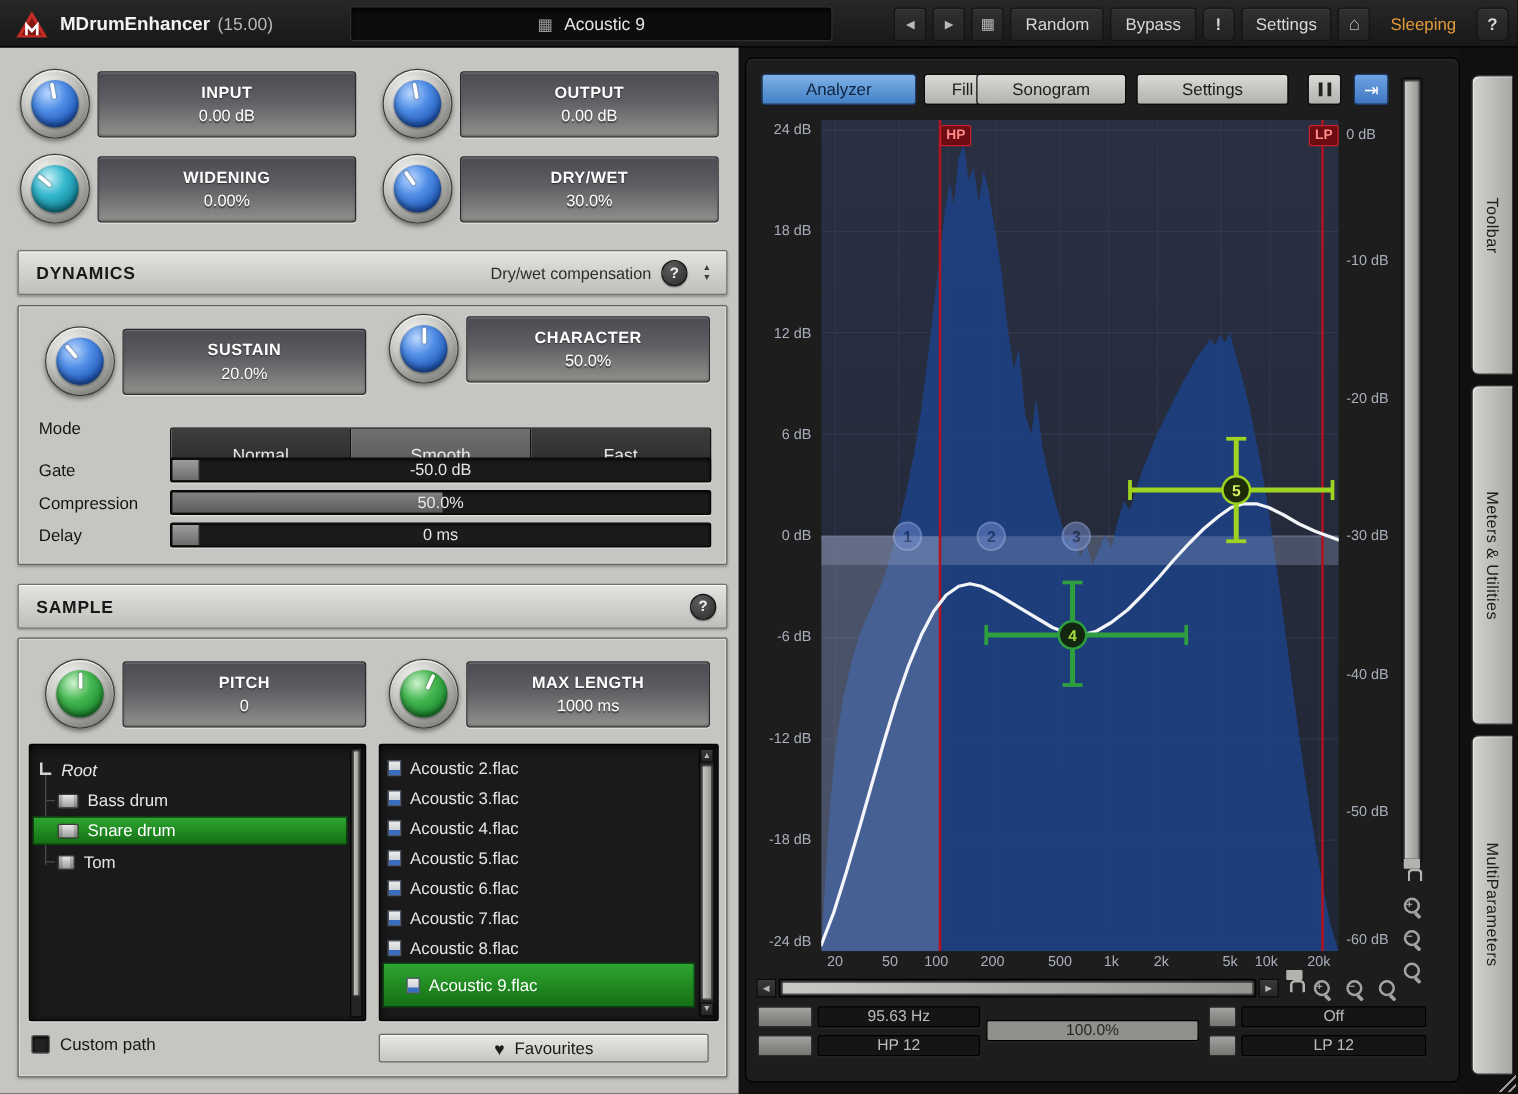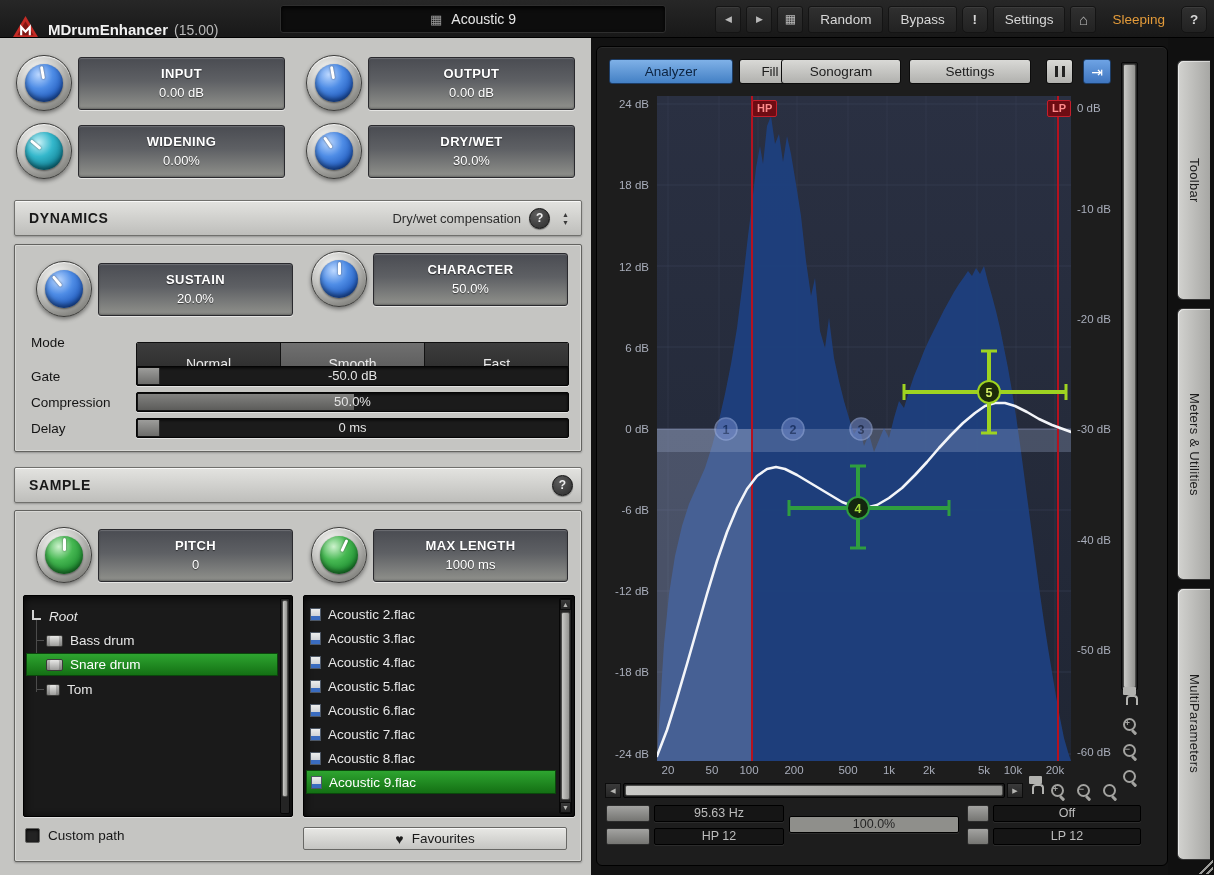--- a/index.html
+++ b/index.html
@@ -1,21 +1,21 @@
 <!DOCTYPE html>
 <html><head>
 <meta charset="utf-8">
 <style>
 *{box-sizing:border-box;margin:0;padding:0}
 html,body{width:1214px;height:875px}
 body{position:relative;background:#111;font-family:"Liberation Sans",sans-serif;overflow:hidden}
 
 
 #topbar{position:absolute;left:0;top:0;width:1214px;height:38px;background:linear-gradient(#272727,#181818);border-bottom:1px solid #000;z-index:5}
-.tb-left{position:absolute;left:0;top:0;height:38px;display:flex;align-items:flex-end;padding-left:12px}
+.tb-left{position:absolute;left:0;top:0;height:38px;display:flex;align-items:center;padding-left:12px}
 .logo{width:27px;height:23px;margin-right:9px}
 .tb-title{color:#f2f2f2;font-size:15px;font-weight:bold}
 .tb-version{color:#b9b9b9;font-size:14px;margin-left:6px}
 #preset-box{position:absolute;left:280px;top:5px;width:386px;height:28px;background:#0d0d0d;border:1px solid #2e2e2e;border-radius:3px;display:flex;align-items:center;justify-content:center;gap:9px;color:#e6e6e6;font-size:14px;box-shadow:inset 0 2px 4px #000}
 .grid-ico{color:#9a9a9a;font-size:13px}
 .tb-right{position:absolute;right:7px;top:5px;height:28px;display:flex;align-items:center;gap:5px}
 .tbtn{height:27px;padding:0 11px;background:linear-gradient(#303030,#222);border:1px solid #141414;border-radius:3px;color:#d8d8d8;font-size:13.5px;display:flex;align-items:center;justify-content:center;box-shadow:0 1px 0 rgba(255,255,255,.06) inset}
 .tbtn.sq{width:26px;padding:0;font-size:9px;color:#b9b9b9}
 .tbtn.round{width:26px;padding:0;border-radius:5px;font-weight:bold}
 .tbtn.ghost{background:none;border:none;box-shadow:none}
@@ -315,21 +315,21 @@
         <span>Acoustic 6.flac</span>
       </div>
     <div class="trow" style="left:6px;top:126px;height:24px">
         <span class="file-ico"></span>
         <span>Acoustic 7.flac</span>
       </div>
     <div class="trow" style="left:6px;top:150px;height:24px">
         <span class="file-ico"></span>
         <span>Acoustic 8.flac</span>
       </div>
-    <div class="trow selected" style="left:2px;top:174px;height:24px;width:calc(100% - 20px);padding-left:4px">
+    <div class="trow selected" style="left:2px;top:174px;height:36px;width:calc(100% - 20px);padding-left:18px">
         <span class="file-ico"></span>
         <span>Acoustic 9.flac</span>
       </div>
     <div class="sb-v" style="right:2px;top:2px;bottom:2px;width:13px">
       <div class="sb-btn" style="left:0;right:0;top:0;height:11px">
           <span>▲</span>
         </div>
       <div class="sb-thumb" style="left:1px;right:1px;top:13px;bottom:13px"></div>
       <div class="sb-btn" style="left:0;right:0;bottom:0;height:11px">
           <span>▼</span>

